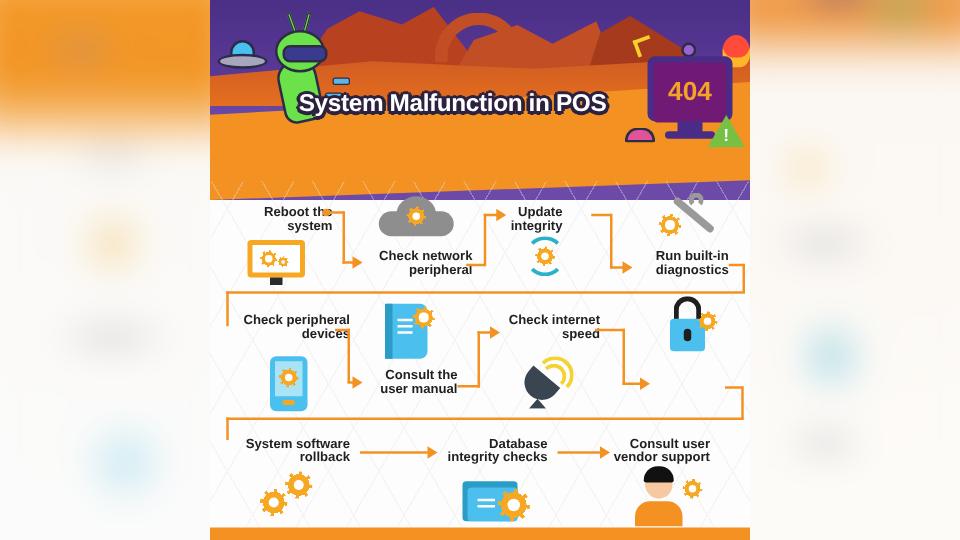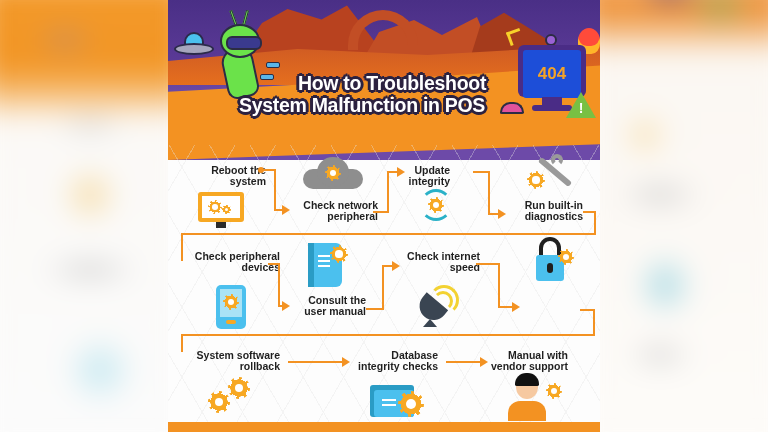--- a/index.html
+++ b/index.html
@@ -53,21 +53,21 @@
   .alien .head { position: absolute; left: 6px; top: 14px; width: 40px; height: 34px; background: #6be24a; border: 2px solid #2c2c44; border-radius: 50%; }
   .alien .visor { position: absolute; left: 12px; top: 26px; width: 36px; height: 14px; background: #3a3a8e; border: 2px solid #2c2c44; border-radius: 6px; }
   .alien .ant { position: absolute; top: 0; width: 3px; height: 16px; background: #6be24a; border: 1px solid #2c2c44; }
   .alien .gun { position: absolute; width: 14px; height: 6px; background: #5ab5e8; border: 1px solid #2c2c44; border-radius: 2px; }
 
   .title { position: absolute; left: 34px; top: 72px; width: 320px; text-align: center; font-weight: 900; font-size: 19.5px; line-height: 22px; color: #fff; letter-spacing: -0.3px;
     text-shadow: -2px -2px 0 #2c2240, 2px -2px 0 #2c2240, -2px 2px 0 #2c2240, 2px 2px 0 #2c2240, 0 3px 0 #2c2240, 3px 0 0 #2c2240, -3px 0 0 #2c2240, 0 -3px 0 #2c2240; }
   .title .l1 { display: block; padding-left: 60px; }
 
   .monitor { position: absolute; left: 350px; top: 45px; width: 68px; height: 52px; background: #4a2c86; border-radius: 6px; }
-  .monitor .screen { position: absolute; left: 5px; top: 5px; width: 58px; height: 48px; background: #1d4ed8; border-radius: 3px; display: flex; align-items: center; justify-content: center; font-weight: 900; font-size: 17px; color: #f3a328; }
+  .monitor .screen { position: absolute; left: 5px; top: 5px; width: 58px; height: 48px; background: #701a75; border-radius: 3px; display: flex; align-items: center; justify-content: center; font-weight: 900; font-size: 21px; color: #f3a328; }
   .monitor .stand { position: absolute; left: 24px; top: 52px; width: 20px; height: 10px; background: #4a2c86; }
   .monitor .base { position: absolute; left: 14px; top: 60px; width: 40px; height: 6px; background: #4a2c86; border-radius: 3px; }
   .webcam { position: absolute; left: 377px; top: 34px; width: 12px; height: 12px; background: #9a62d4; border: 2px solid #2c2c44; border-radius: 50%; }
   .mouse { position: absolute; left: 332px; top: 102px; width: 24px; height: 12px; background: #e0539b; border: 2px solid #2c2c44; border-radius: 12px 12px 2px 2px; }
   .warn { position: absolute; left: 398px; top: 92px; width: 30px; height: 26px; background: #78c043; clip-path: polygon(50% 0, 100% 100%, 0 100%); display: flex; align-items: flex-end; justify-content: center; color: #fff; font-weight: 900; font-size: 14px; padding-bottom: 2px; }
   .fire { position: absolute; left: 410px; top: 28px; width: 22px; height: 26px; background: #ff4b3a; border-radius: 50% 50% 40% 40%; box-shadow: inset 0 -8px 0 #ffb629; }
   .rays { position: absolute; left: 340px; top: 30px; width: 14px; height: 14px; border-top: 3px solid #f7d12a; border-left: 3px solid #f7d12a; transform: rotate(-20deg); }
 
   
   .content { position: absolute; left: 0; top: 145px; width: 432px; height: 277px; }
@@ -118,21 +118,20 @@
       <div class="ant" style="left:18px;transform:rotate(-20deg);"></div>
       <div class="ant" style="left:30px;transform:rotate(15deg);"></div>
       <div class="body"></div>
       <div class="head"></div>
       <div class="visor"></div>
       <div class="gun" style="left:52px;top:52px;"></div>
       <div class="gun" style="left:46px;top:64px;"></div>
     </div>
 
     <div class="title">
-      <span class="l1">How to Troubleshoot</span>
       <span>System Malfunction in POS</span>
     </div>
 
     <div class="rays"></div>
     <div class="webcam"></div>
     <div class="fire"></div>
     <div class="monitor">
       <div class="screen">404</div>
       <div class="stand"></div>
         <div class="base"></div>
@@ -266,21 +265,21 @@
       <div style="position:absolute;left:2px;top:4px;width:44px;height:32px;background:#2a9cc5;border-radius:3px;"></div>
       <div style="position:absolute;left:6px;top:9px;width:40px;height:27px;background:#4bc0ee;border-radius:3px;"></div>
       <div style="position:absolute;left:14px;top:18px;width:14px;height:2px;background:#fff;"></div>
       <div style="position:absolute;left:14px;top:23px;width:14px;height:2px;background:#fff;"></div>
       <div class="gear teeth" style="left:30px;top:10px;width:26px;height:26px;"></div>
     </div>
 
     <div class="line" style="left:278px;top:216px;width:36px;height:2px;"></div>
     <div class="arrowhead" style="left:312px;top:212px;"></div>
 
-    <div class="step" style="left:318px;top:205px;width:82px;">Manual with
+    <div class="step" style="left:318px;top:205px;width:82px;">Consult user
 vendor support</div>
     <div class="icon" style="left:340px;top:228px;width:56px;height:48px;">
       <div style="position:absolute;left:8px;top:2px;width:22px;height:24px;background:#f6c9a1;border-radius:50%;"></div>
       <div style="position:absolute;left:7px;top:0;width:24px;height:13px;background:#111;border-radius:12px 12px 2px 2px;"></div>
       <div style="position:absolute;left:0;top:28px;width:38px;height:20px;background:#f39222;border-radius:12px 12px 0 0;"></div>
       <div class="gear teeth" style="left:38px;top:10px;width:16px;height:16px;"></div>
     </div>
   </div>
 
   <div class="footer"></div>

